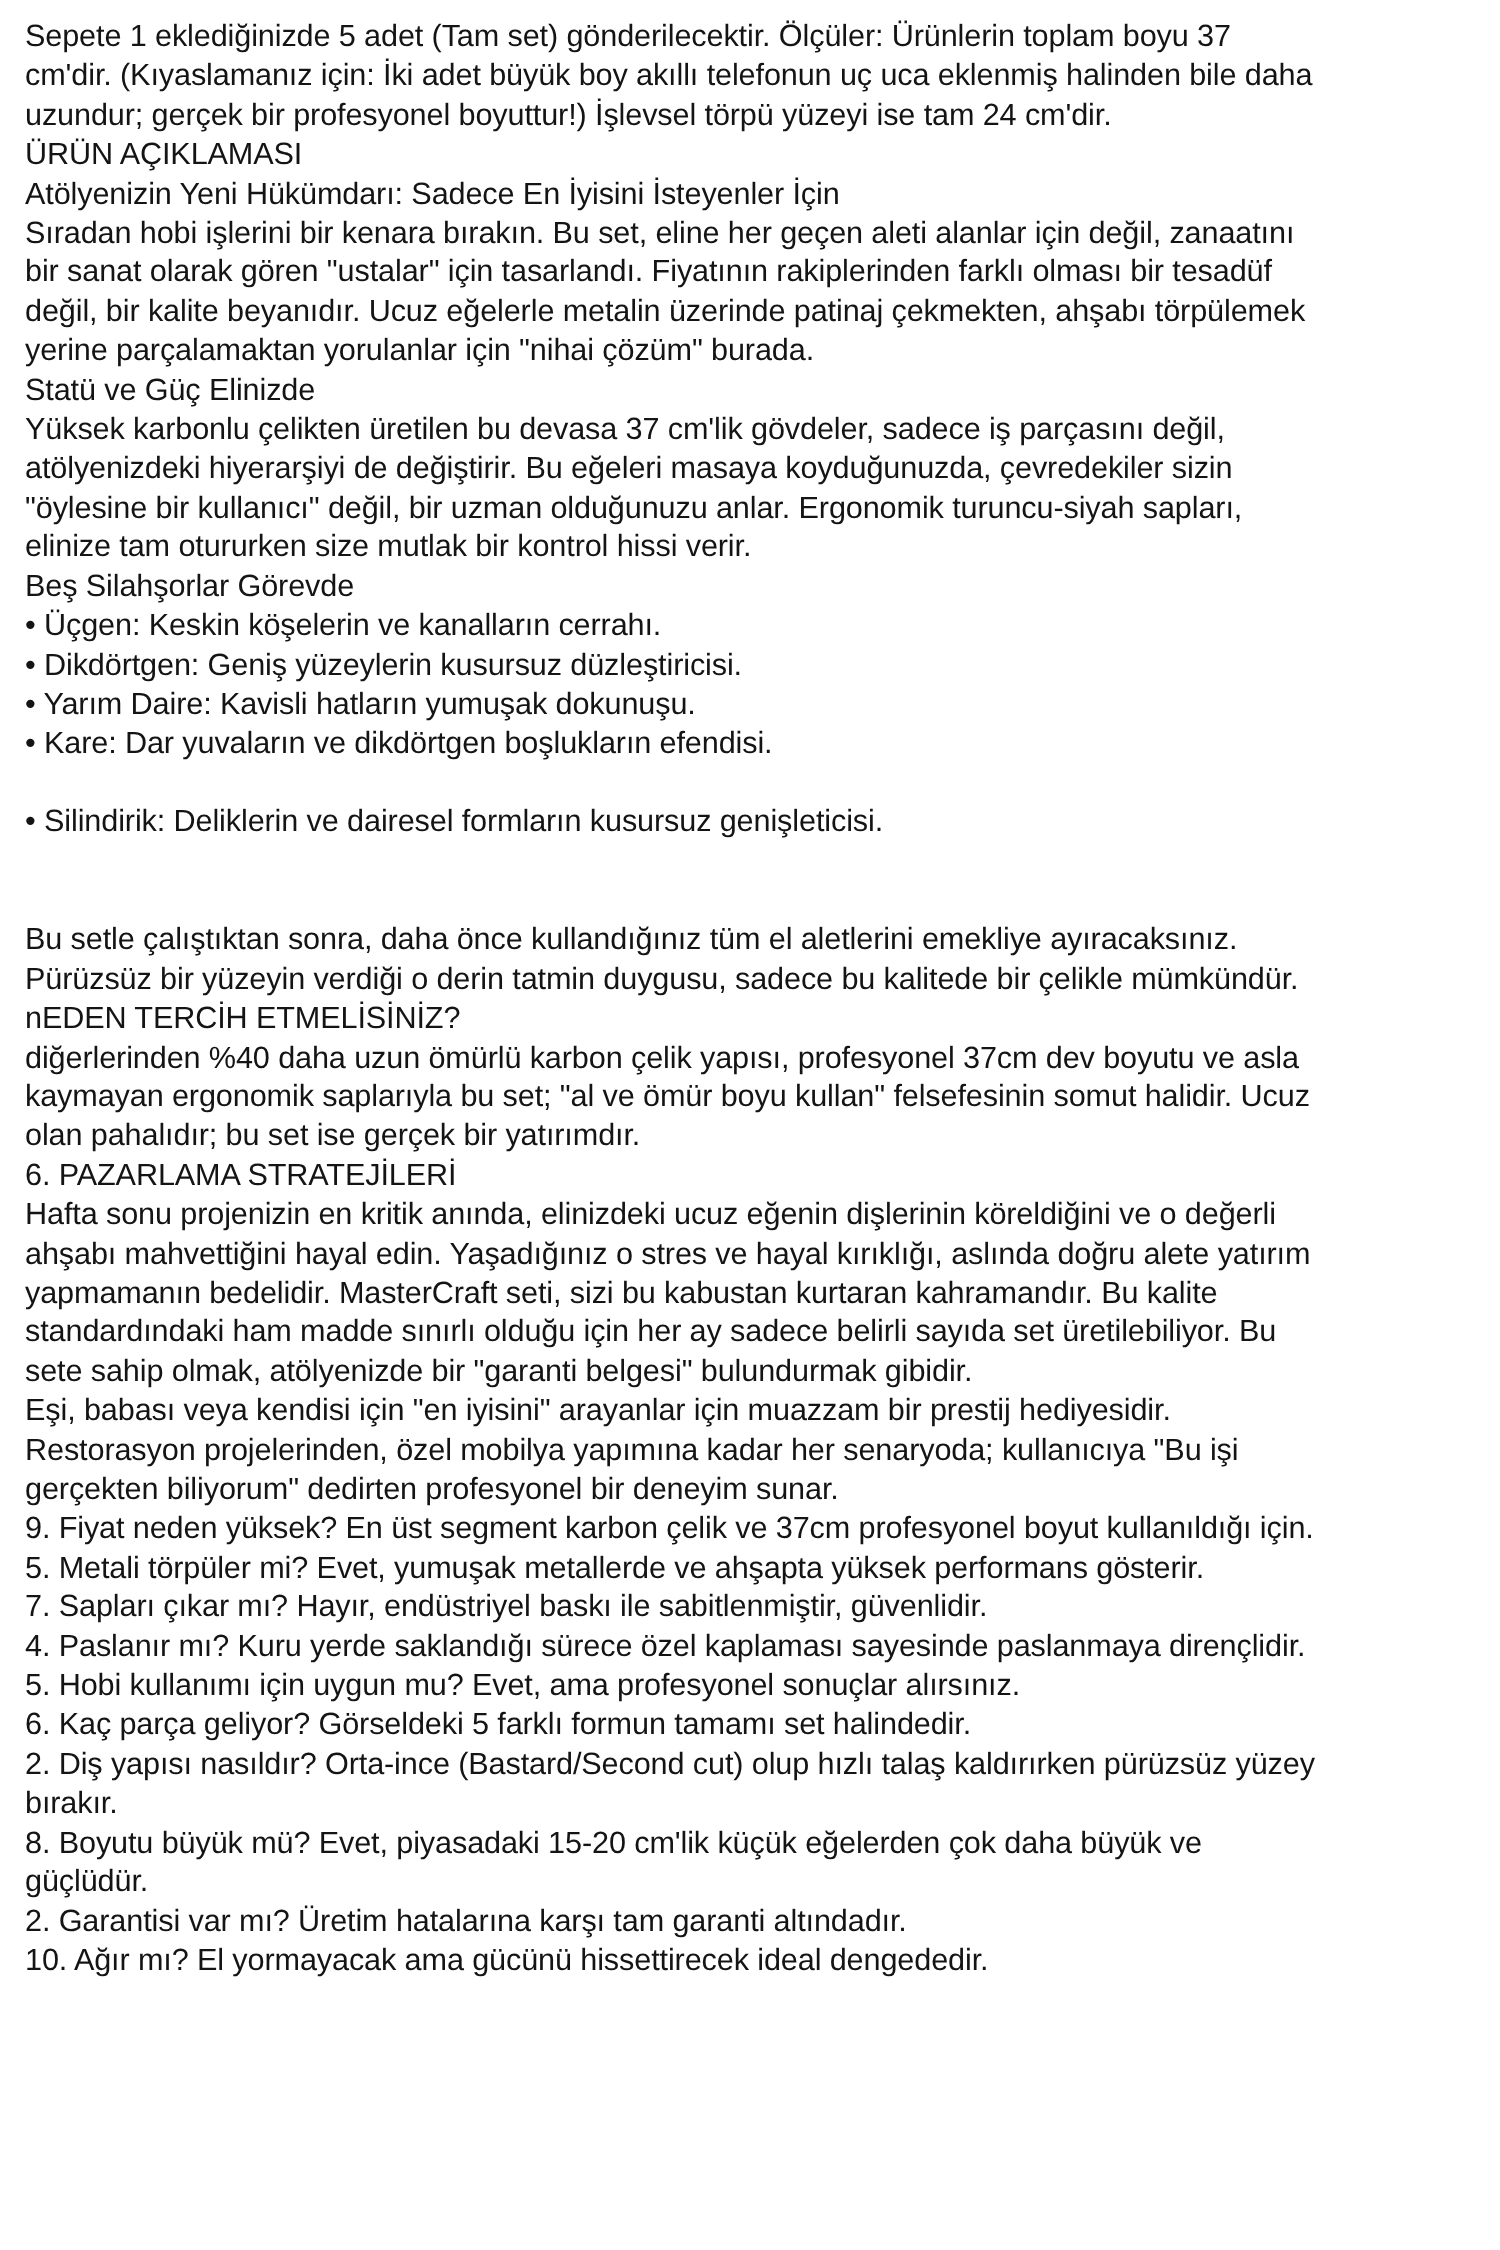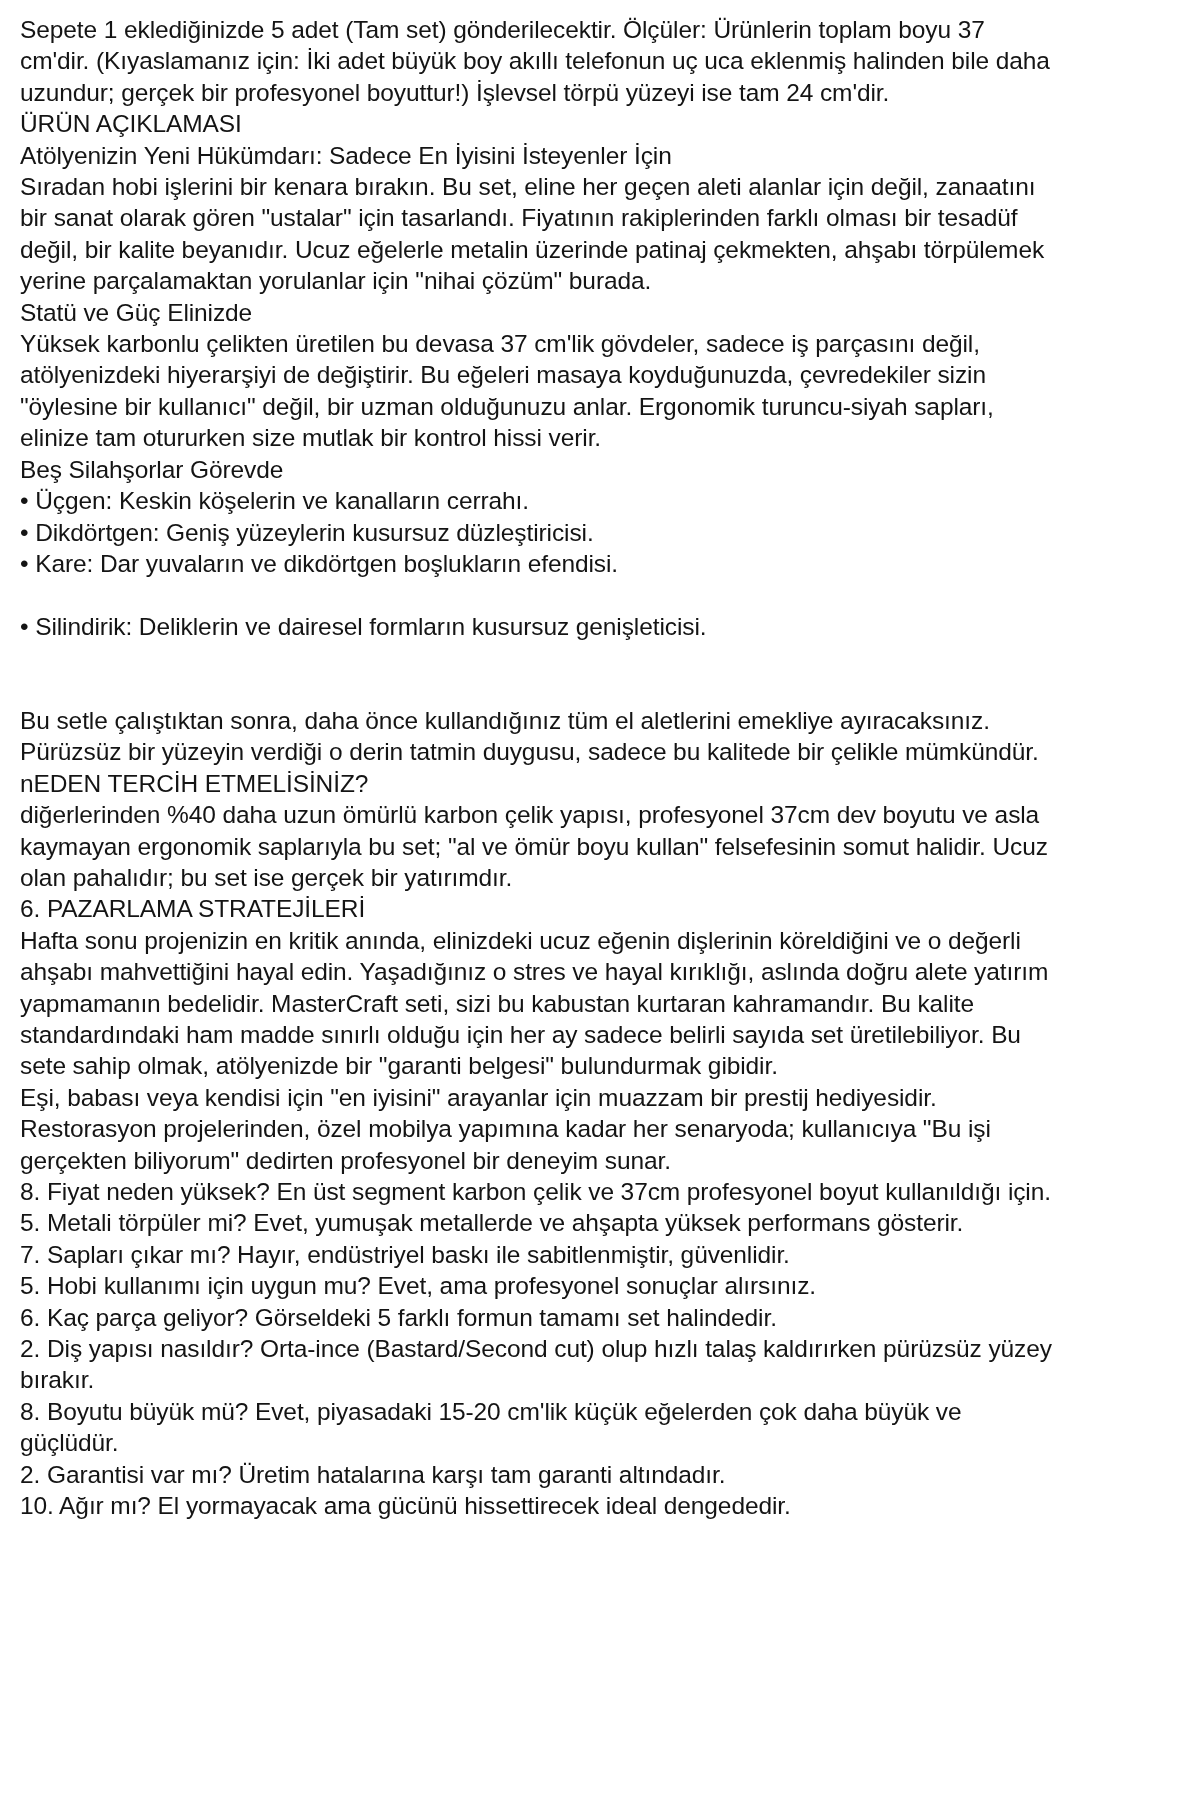--- a/index.html
+++ b/index.html
@@ -51,34 +51,36 @@
   <div class="doc" id="doc-body" style="color: rgb(20, 20, 20);">
       <p class="line">Sepete 1 eklediğinizde 5 adet (Tam set) gönderilecektir. Ölçüler: Ürünlerin toplam boyu 37 cm'dir. (Kıyaslamanız için: İki adet büyük boy akıllı telefonun uç uca eklenmiş halinden bile daha uzundur; gerçek bir profesyonel boyuttur!) İşlevsel törpü yüzeyi ise tam 24 cm'dir.</p>
       <p class="line">ÜRÜN AÇIKLAMASI</p>
       <p class="line">Atölyenizin Yeni Hükümdarı: Sadece En İyisini İsteyenler İçin</p>
       <p class="line">Sıradan hobi işlerini bir kenara bırakın. Bu set, eline her geçen aleti alanlar için değil, zanaatını bir sanat olarak gören "ustalar" için tasarlandı. Fiyatının rakiplerinden farklı olması bir tesadüf değil, bir kalite beyanıdır. Ucuz eğelerle metalin üzerinde patinaj çekmekten, ahşabı törpülemek yerine parçalamaktan yorulanlar için "nihai çözüm" burada.</p>
       <p class="line">Statü ve Güç Elinizde</p>
       <p class="line">Yüksek karbonlu çelikten üretilen bu devasa 37 cm'lik gövdeler, sadece iş parçasını değil, atölyenizdeki hiyerarşiyi de değiştirir. Bu eğeleri masaya koyduğunuzda, çevredekiler sizin "öylesine bir kullanıcı" değil, bir uzman olduğunuzu anlar. Ergonomik turuncu-siyah sapları, elinize tam otururken size mutlak bir kontrol hissi verir.</p>
       <p class="line">Beş Silahşorlar Görevde</p>
       <p class="line">• Üçgen: Keskin köşelerin ve kanalların cerrahı.</p>
       <p class="line">• Dikdörtgen: Geniş yüzeylerin kusursuz düzleştiricisi.</p>
+      <p class="line">• Yarım Daire: Kavisli hatların yumuşak dokunuşu.</p>
       <p class="line">• Kare: Dar yuvaların ve dikdörtgen boşlukların efendisi.</p>
       <p class="line blank"></p>
       <p class="line">• Silindirik: Deliklerin ve dairesel formların kusursuz genişleticisi.</p>
       <p class="line blank"></p>
       <p class="line blank"></p>
       <p class="line">Bu setle çalıştıktan sonra, daha önce kullandığınız tüm el aletlerini emekliye ayıracaksınız. Pürüzsüz bir yüzeyin verdiği o derin tatmin duygusu, sadece bu kalitede bir çelikle mümkündür.</p>
       <p class="line">nEDEN TERCİH ETMELİSİNİZ?</p>
       <p class="line">diğerlerinden %40 daha uzun ömürlü karbon çelik yapısı, profesyonel 37cm dev boyutu ve asla kaymayan ergonomik saplarıyla bu set; "al ve ömür boyu kullan" felsefesinin somut halidir. Ucuz olan pahalıdır; bu set ise gerçek bir yatırımdır.</p>
       <p class="line">6. PAZARLAMA STRATEJİLERİ</p>
       <p class="line">Hafta sonu projenizin en kritik anında, elinizdeki ucuz eğenin dişlerinin köreldiğini ve o değerli ahşabı mahvettiğini hayal edin. Yaşadığınız o stres ve hayal kırıklığı, aslında doğru alete yatırım yapmamanın bedelidir. MasterCraft seti, sizi bu kabustan kurtaran kahramandır. Bu kalite standardındaki ham madde sınırlı olduğu için her ay sadece belirli sayıda set üretilebiliyor. Bu sete sahip olmak, atölyenizde bir "garanti belgesi" bulundurmak gibidir.</p>
       <p class="line">Eşi, babası veya kendisi için "en iyisini" arayanlar için muazzam bir prestij hediyesidir. Restorasyon projelerinden, özel mobilya yapımına kadar her senaryoda; kullanıcıya "Bu işi gerçekten biliyorum" dedirten profesyonel bir deneyim sunar.</p>
-      <p class="line">8. Fiyat neden yüksek? En üst segment karbon çelik ve 37cm profesyonel boyut kullanıldığı için.</p>
+      <p class="line">9. Fiyat neden yüksek? En üst segment karbon çelik ve 37cm profesyonel boyut kullanıldığı için.</p>
       <p class="line">5. Metali törpüler mi? Evet, yumuşak metallerde ve ahşapta yüksek performans gösterir.</p>
       <p class="line">7. Sapları çıkar mı? Hayır, endüstriyel baskı ile sabitlenmiştir, güvenlidir.</p>
+      <p class="line">4. Paslanır mı? Kuru yerde saklandığı sürece özel kaplaması sayesinde paslanmaya dirençlidir.</p>
       <p class="line">5. Hobi kullanımı için uygun mu? Evet, ama profesyonel sonuçlar alırsınız.</p>
       <p class="line">6. Kaç parça geliyor? Görseldeki 5 farklı formun tamamı set halindedir.</p>
       <p class="line">2. Diş yapısı nasıldır? Orta-ince (Bastard/Second cut) olup hızlı talaş kaldırırken pürüzsüz yüzey bırakır.</p>
       <p class="line">8. Boyutu büyük mü? Evet, piyasadaki 15-20 cm'lik küçük eğelerden çok daha büyük ve güçlüdür.</p>
       <p class="line">2. Garantisi var mı? Üretim hatalarına karşı tam garanti altındadır.</p>
       <p class="line">10. Ağır mı? El yormayacak ama gücünü hissettirecek ideal dengededir.</p>
     </div>
 </div>
 
 </body></html>

